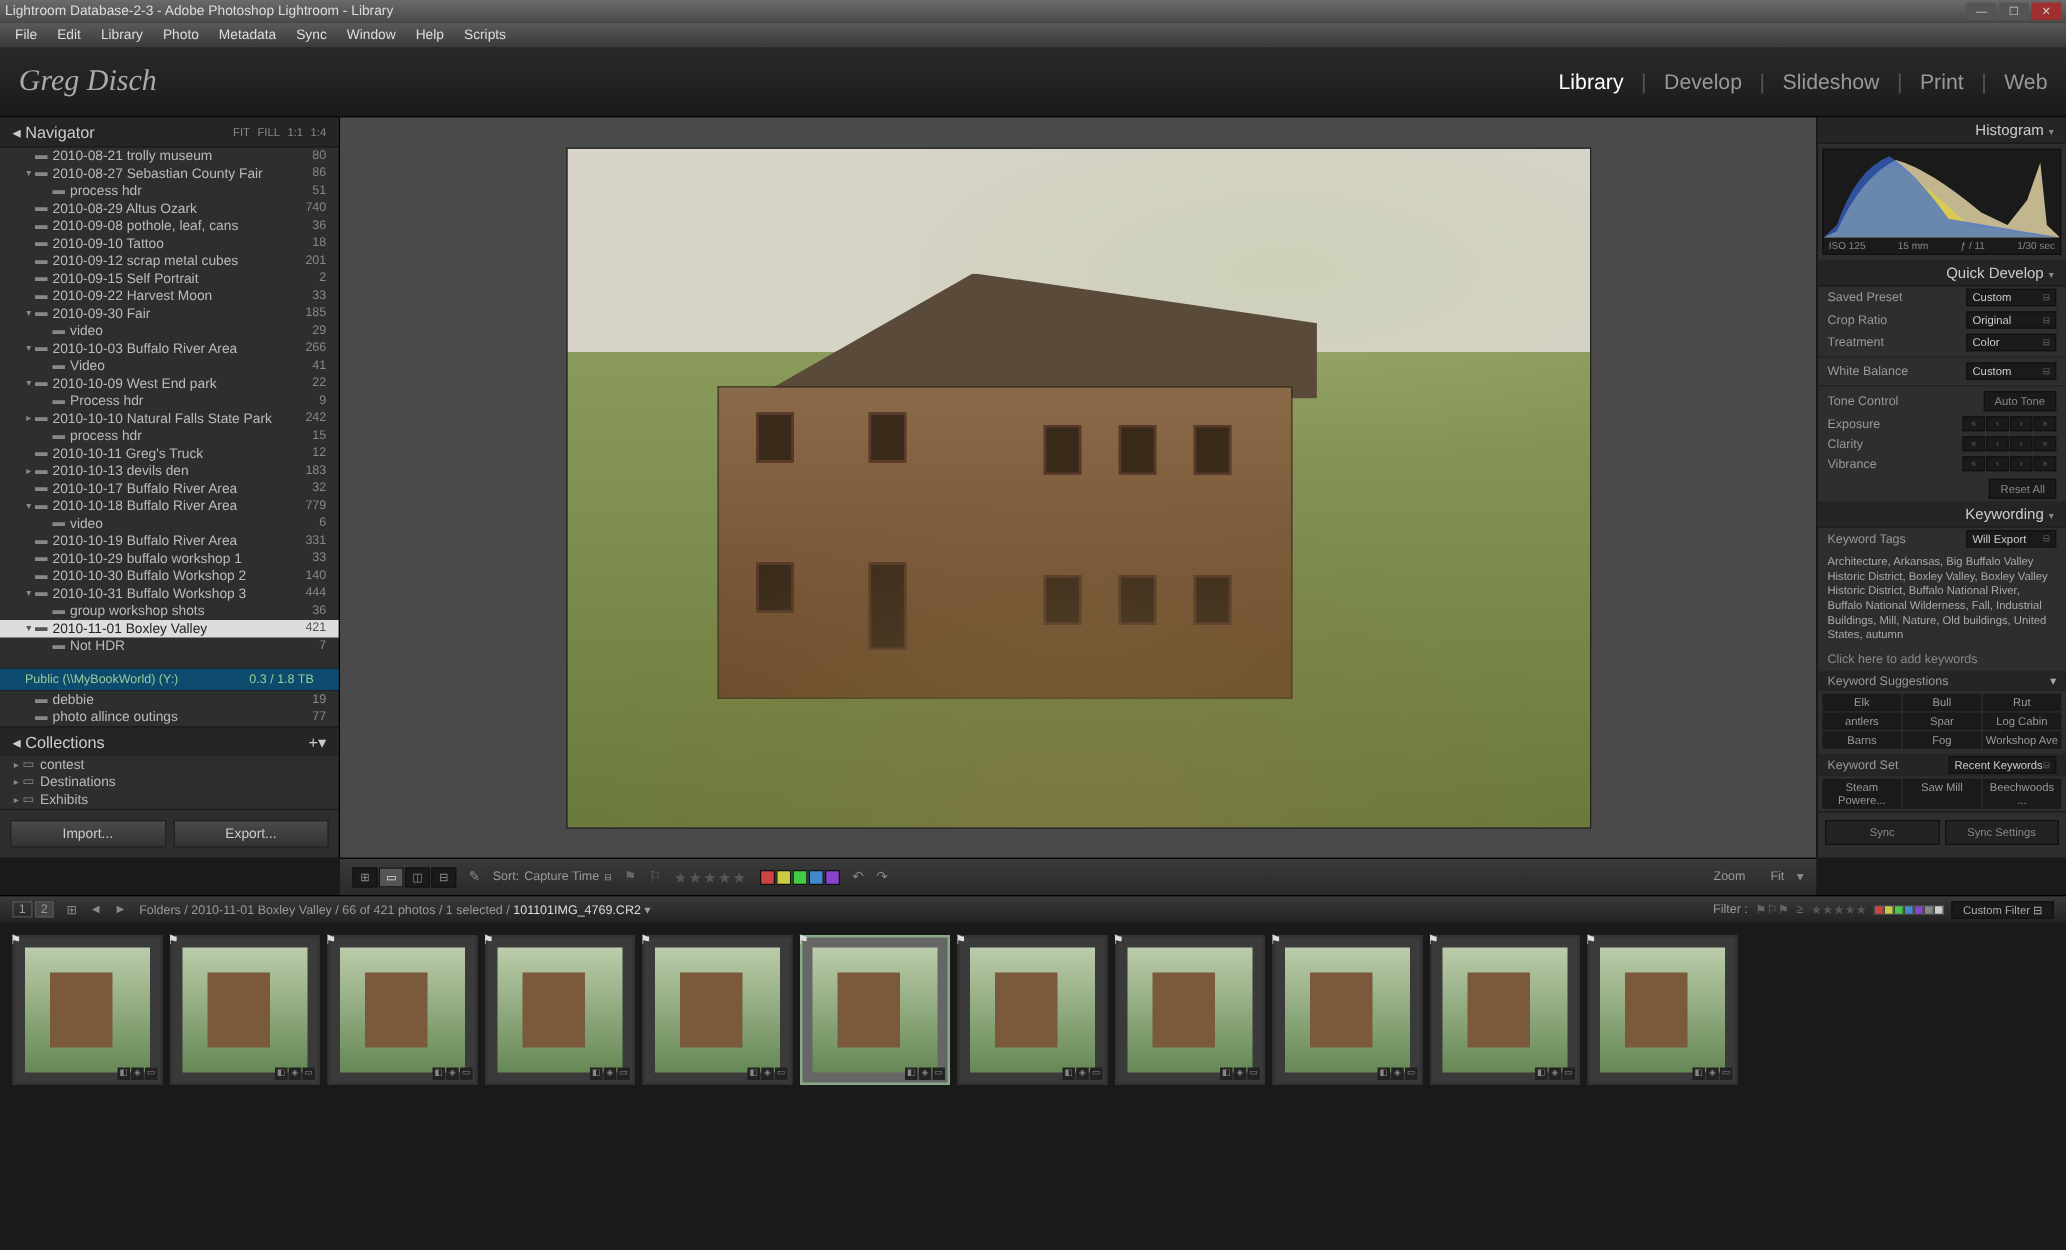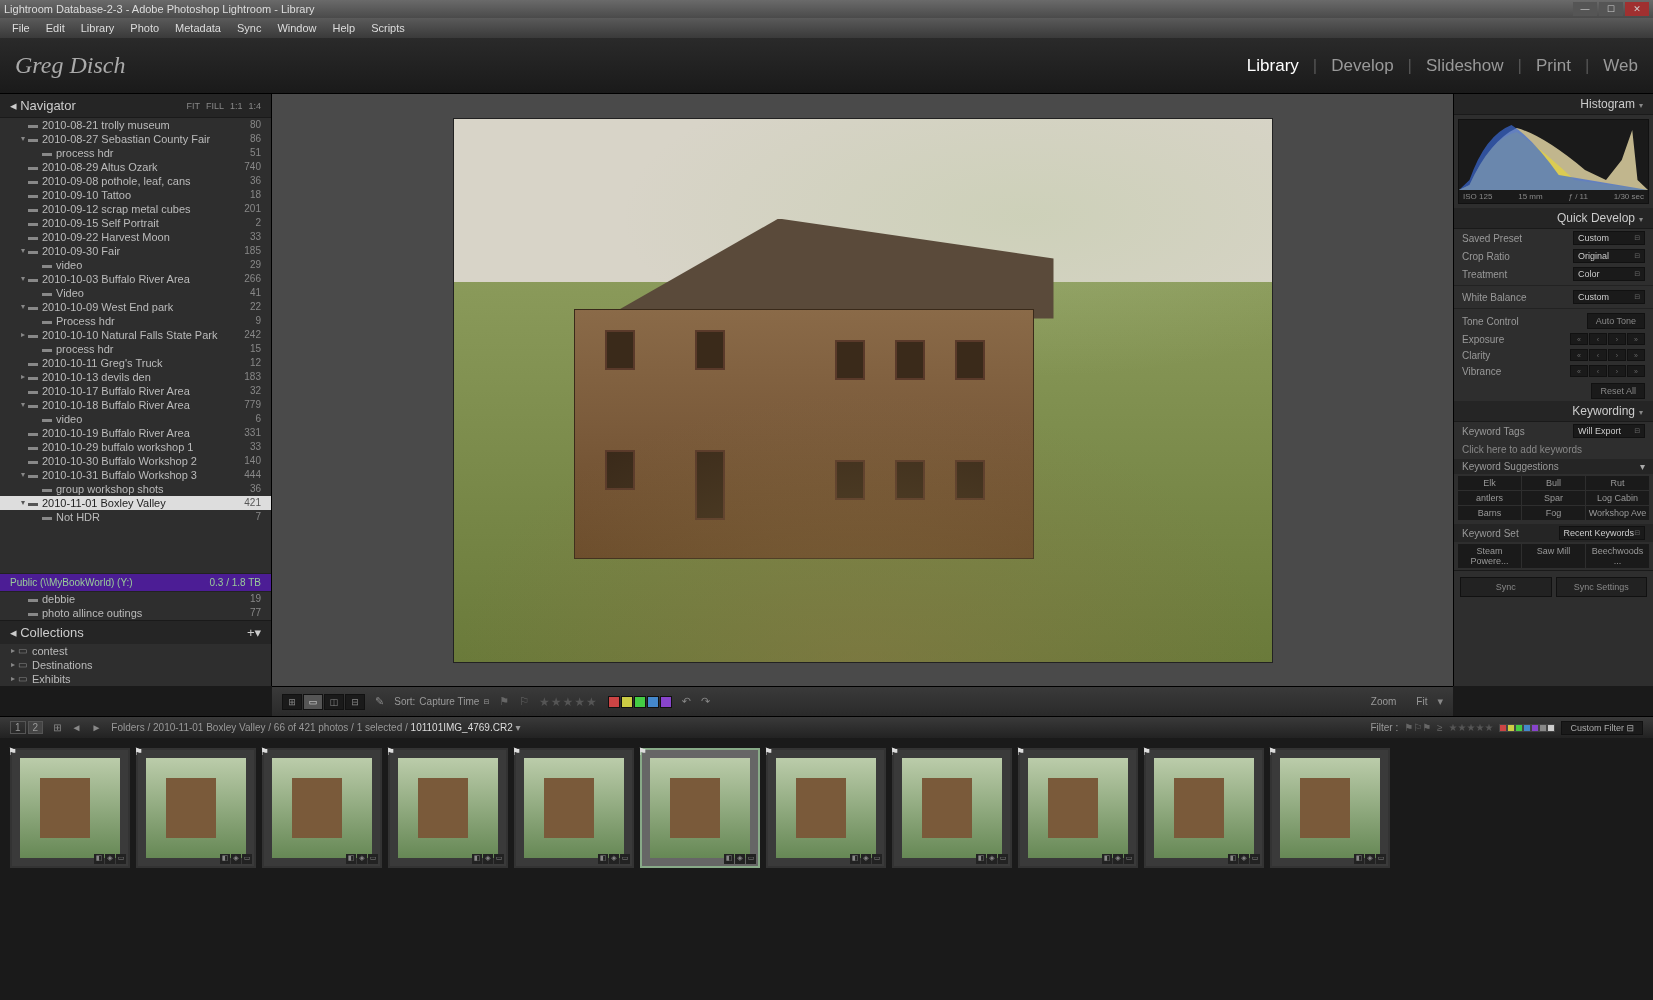--- a/index.html
+++ b/index.html
@@ -22,21 +22,21 @@
 .panelheader .opts{font-size:9px;color:#888;display:flex;gap:6px}
 .folders{flex:1;overflow-y:auto;font-size:11px}
 .folder-row{display:flex;align-items:center;padding:1px 8px 1px 4px;color:#bbb;height:14px;line-height:14px}
 .folder-row.selected{background:#ddd;color:#222}
 .folder-row .tri{width:10px;text-align:center;font-size:8px;color:#888}
 .folder-row .fico{width:14px;font-size:10px;color:#888}
 .folder-row.selected .fico,.folder-row.selected .tri{color:#555}
 .folder-row .name{flex:1;white-space:nowrap;overflow:hidden}
 .folder-row .count{color:#888;font-size:10px;padding-right:2px}
 .folder-row.selected .count{color:#555}
-.drive-bar{background:#4c1d95;padding:3px 10px;font-size:10px;color:#9c9;display:flex;justify-content:space-between;border-top:1px solid #222;border-bottom:1px solid #222}
+.drive-bar{background:#0c4a6e;padding:3px 20px;font-size:10px;color:#9c9;display:flex;justify-content:space-between;border-top:1px solid #222;border-bottom:1px solid #222}
 .coll-header{padding:4px 10px;background:#252525;font-size:13px;color:#ccc;display:flex;justify-content:space-between;border-top:1px solid #1a1a1a}
 .import-row{display:flex;gap:6px;padding:8px;border-top:1px solid #1a1a1a}
 .import-row button{flex:1;background:linear-gradient(#4a4a4a,#333);border:1px solid #222;color:#ccc;font-size:11px;padding:4px 0;cursor:pointer}
 .center{flex:1;background:#4a4a4a;display:flex;align-items:center;justify-content:center;position:relative}
 .photo{width:820px;height:545px;background:linear-gradient(180deg,#d8d4c8 0%,#d8d4c8 30%,#8a9a5a 30%,#6a7a3a 100%);position:relative;border:1px solid #222;overflow:hidden}
 .house{position:absolute;left:120px;top:100px;width:460px;height:340px}
 .house-body{position:absolute;top:90px;left:0;width:460px;height:250px;background:linear-gradient(#8a6a48,#7a5a3a,#6a4a2a);border:1px solid #3a2a1a}
 .house-roof{position:absolute;top:0;left:-20px;width:500px;height:100px;background:#5a4a3a;clip-path:polygon(10% 100%,45% 0%,100% 40%,100% 100%)}
 .window{position:absolute;width:30px;height:40px;background:#3a2a1a;border:2px solid #5a3a2a}
 .photo::before{content:"";position:absolute;top:0;left:0;right:0;height:60%;background:radial-gradient(ellipse at 70% 30%,rgba(180,200,150,0.3),transparent 50%)}
@@ -343,20 +343,24 @@
           <span class="tri" style="margin-left:4px">▸</span>
           <span class="fico">▭</span>
           <span class="name">Destinations</span>
         </div>
         <div class="folder-row">
           <span class="tri" style="margin-left:4px">▸</span>
           <span class="fico">▭</span>
           <span class="name">Exhibits</span>
         </div>
       </div>
+    <div class="import-row">
+      <button>Import...</button>
+      <button>Export...</button>
+    </div>
   </div>
 
   <div class="center">
     <div class="photo">
       <div class="house">
         <div class="house-roof"></div>
         <div class="house-body">
           <div class="window" style="left:30px;top:20px"></div>
           <div class="window" style="left:120px;top:20px"></div>
           <div class="window" style="left:30px;top:140px"></div>
@@ -436,20 +440,21 @@
         </span>
       </div>
     <div class="rp-row" style="justify-content:flex-end;padding-top:4px">
         <span class="rp-btn">Reset All</span>
       </div>
     <div class="rp-header"><span>Keywording</span><span class="tri">▾</span></div>
     <div class="rp-row">
         <span class="lbl">Keyword Tags</span>
         <span class="rp-sel">Will Export</span>
       </div>
+    <div class="keywords">Architecture, Arkansas, Big Buffalo Valley Historic District, Boxley Valley, Boxley Valley Historic District, Buffalo National River, Buffalo National Wilderness, Fall, Industrial Buildings, Mill, Nature, Old buildings, United States, autumn</div>
     <div class="kw-add">Click here to add keywords</div>
     <div class="rp-row" style="background:#252525">
         <span class="lbl">Keyword Suggestions</span>
         <span class="tri">▾</span>
       </div>
     <div class="kw-grid" id="kwsugg">
         <span>Elk</span>
         <span>Bull</span>
         <span>Rut</span>
         <span>antlers</span>

